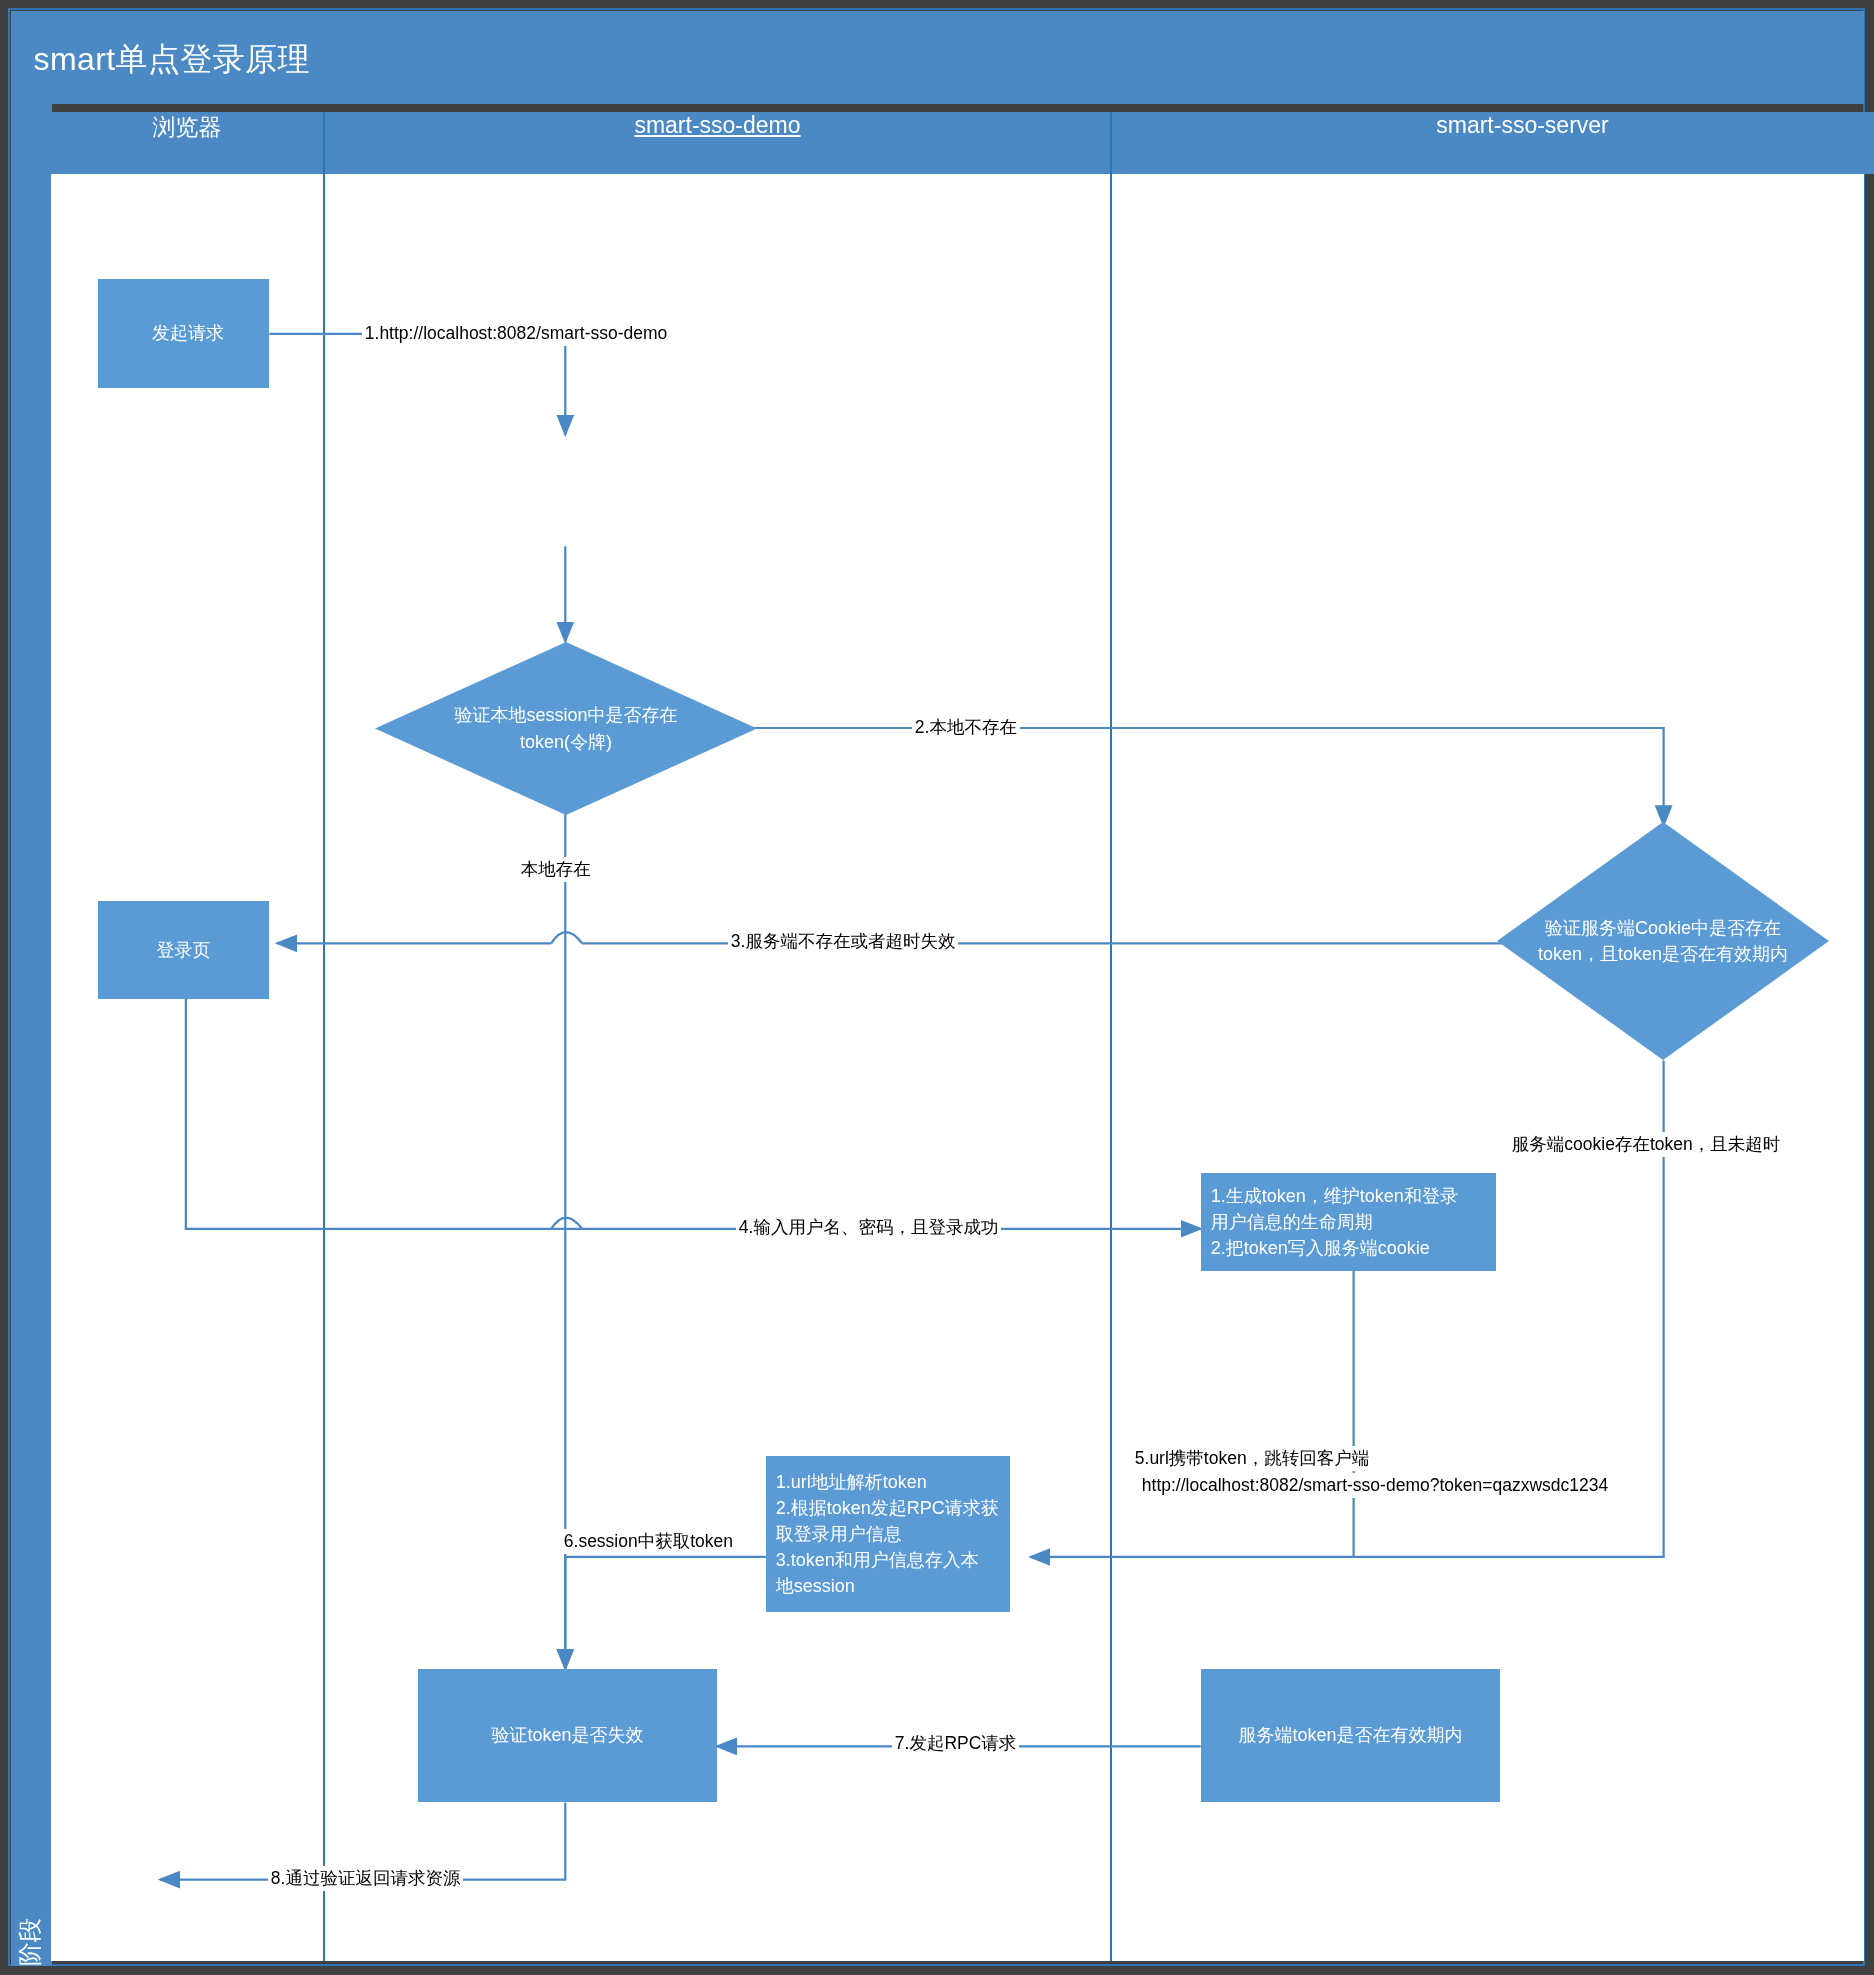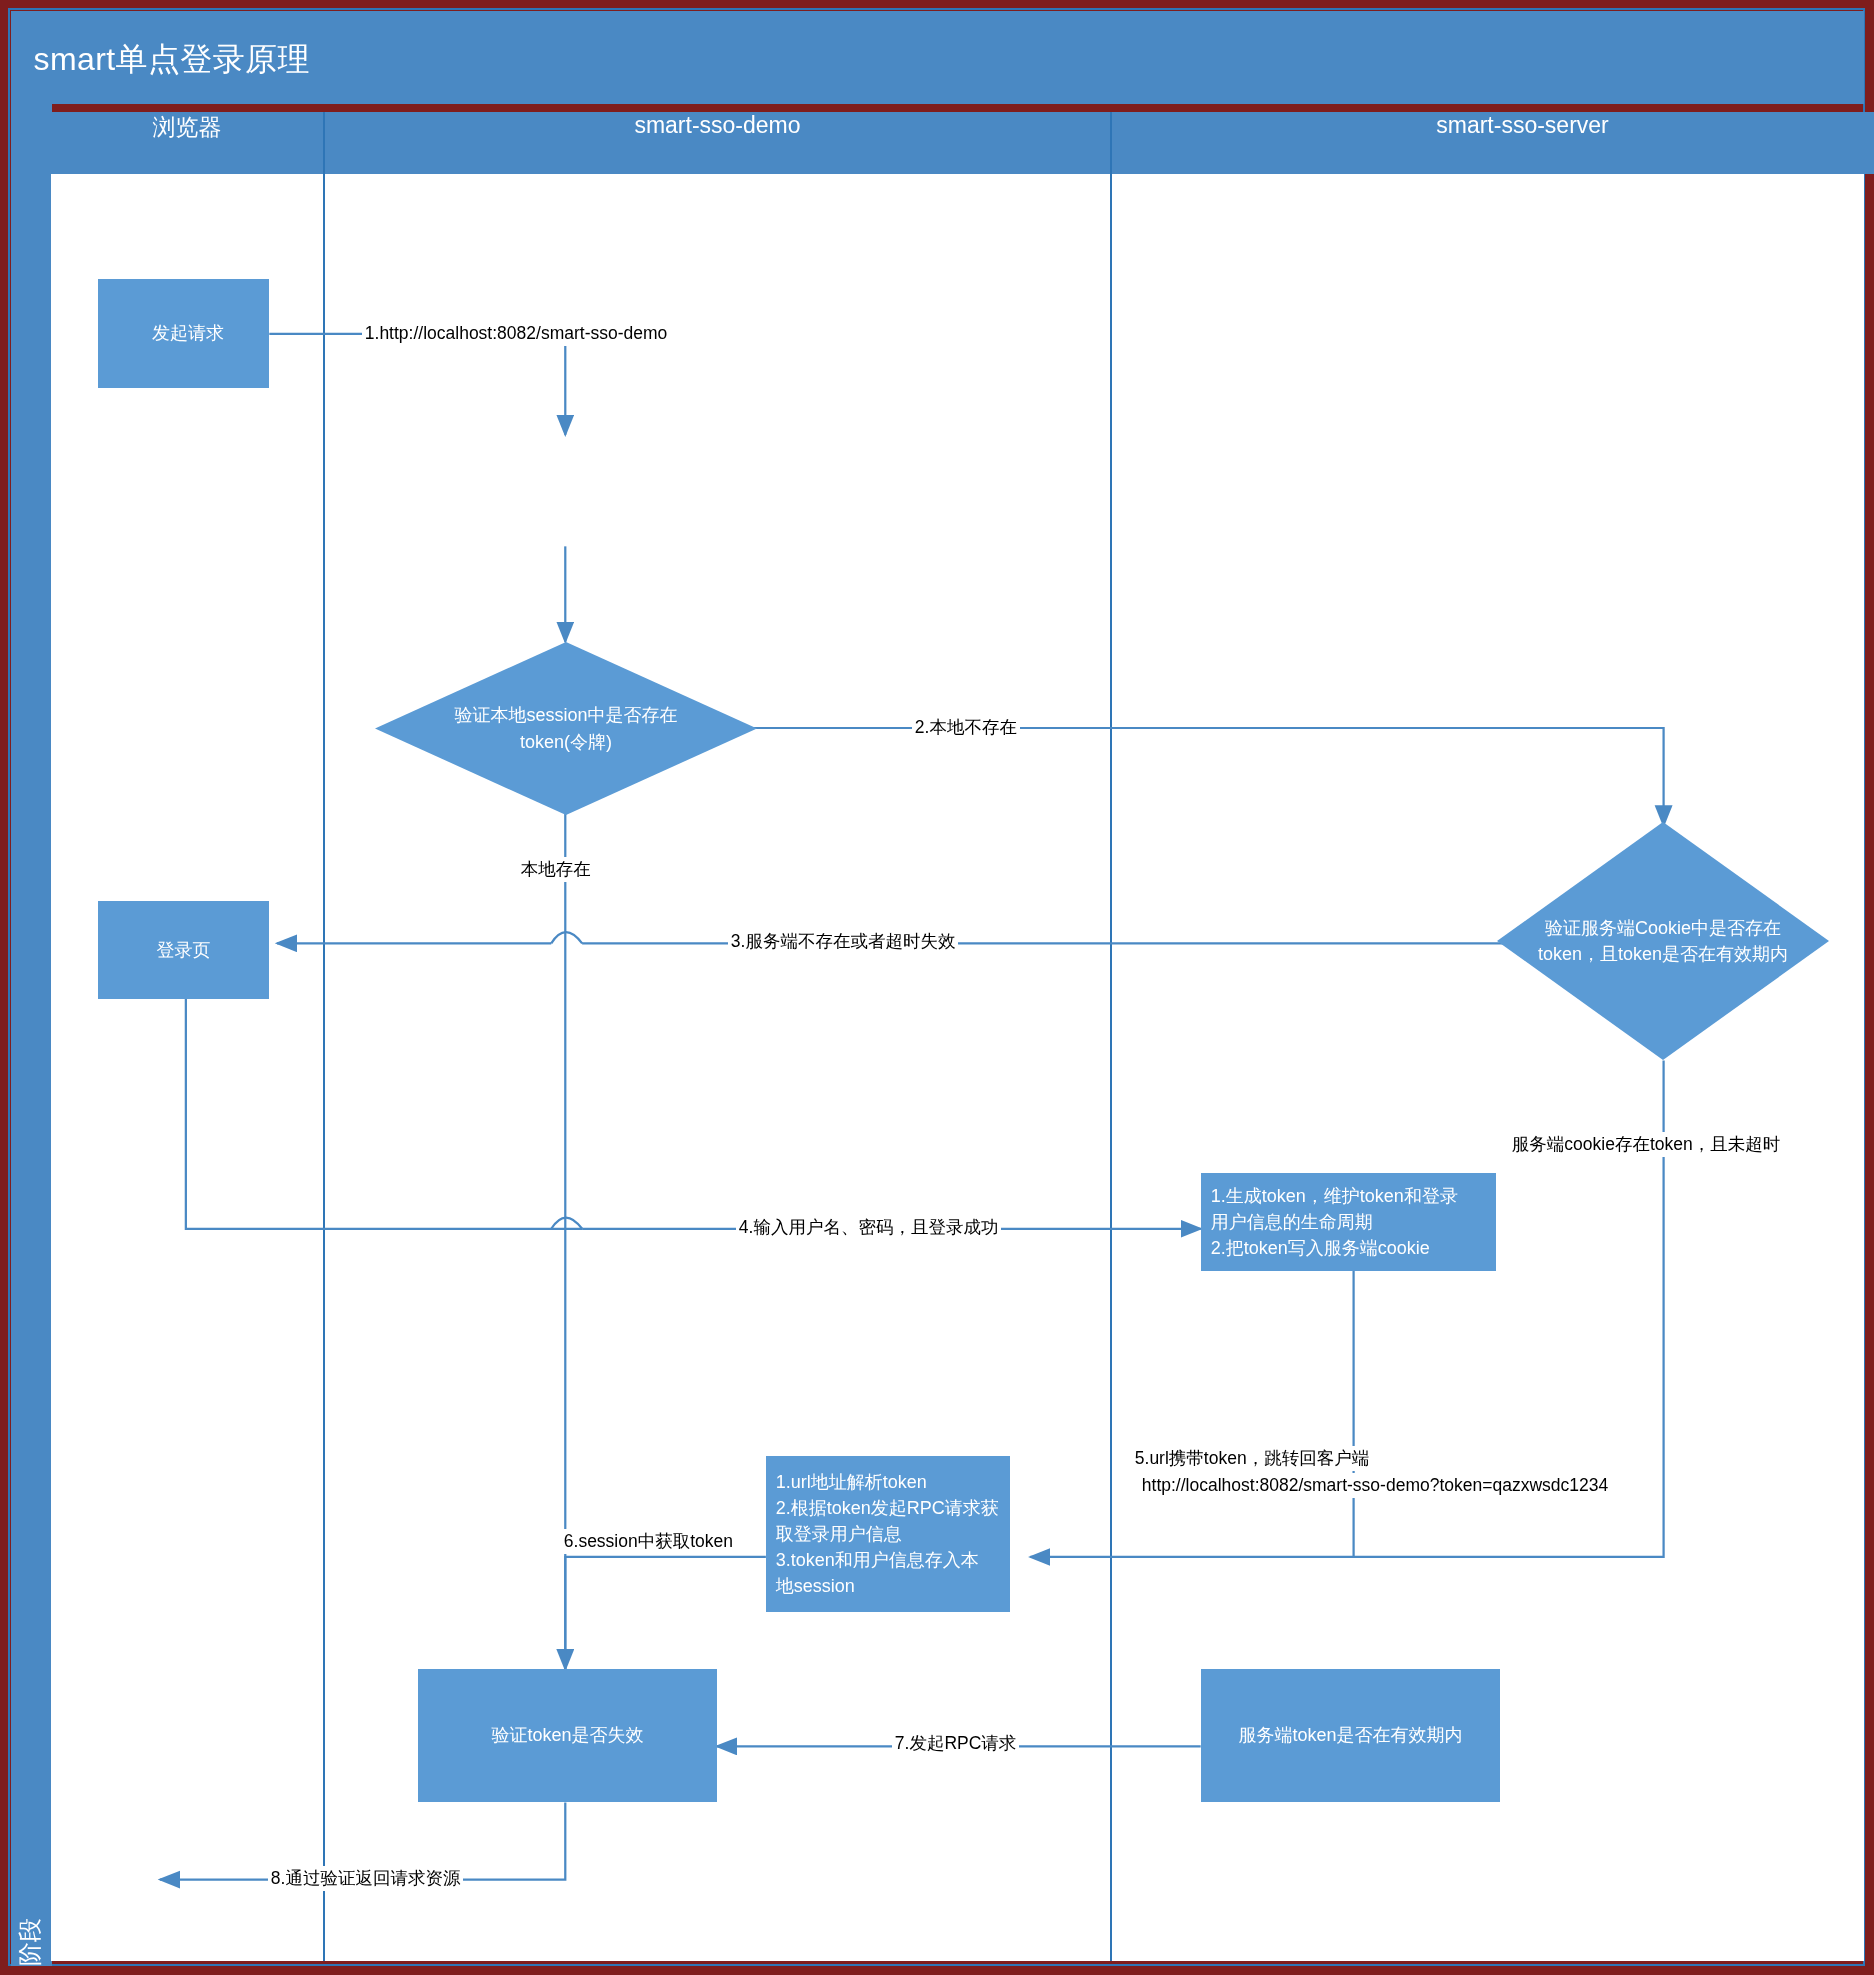--- a/index.html
+++ b/index.html
@@ -7,21 +7,21 @@
     padding: 0;
     background: #ffffff;
   }
   body {
     font-family: "Liberation Sans", "DejaVu Sans", sans-serif;
   }
   #canvas {
     position: relative;
     width: 1874px;
     height: 1975px;
-    background: #7f1d1d;
+    background: #404040;
     overflow: hidden;
   }
   
   .frame {
     position: absolute;
     left: 8.4px;
     top: 8.4px;
     width: 1857px;
     height: 1958px;
     border: 2.1px solid #2e75b6;
@@ -162,21 +162,21 @@
     <div class="title-text">smart单点登录原理</div>
   </div>
 
   <div class="phase-strip">
     <div class="phase-text">阶段</div>
   </div>
 
   <div class="lane-head" style="left:51px; width:274px; border-right:2.1px solid #2e75b6;">
     <span>浏览器</span>
   </div>
-  <div class="lane-head" style="left:325px; width:787px; border-right:2.1px solid #2e75b6;">
+  <div class="lane-head" style="left:325px; width:787px; border-right:2.1px solid #2e75b6;text-decoration:underline;">
     <span>smart-sso-demo</span>
   </div>
   <div class="lane-head" style="left:1112px; width:821px;">
     <span>smart-sso-server</span>
   </div>
 
   <div class="lane-body" style="left:51px; width:274px;"></div>
   <div class="lane-body" style="left:325px; width:787px;"></div>
   <div class="lane-body" style="left:1112px; width:752px; border-right:none;"></div>
 

